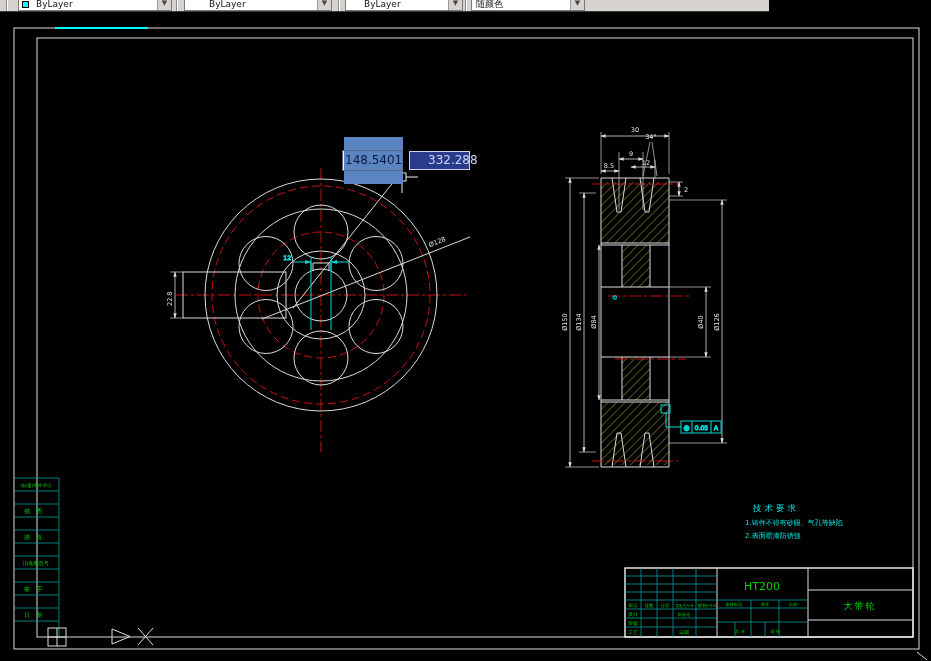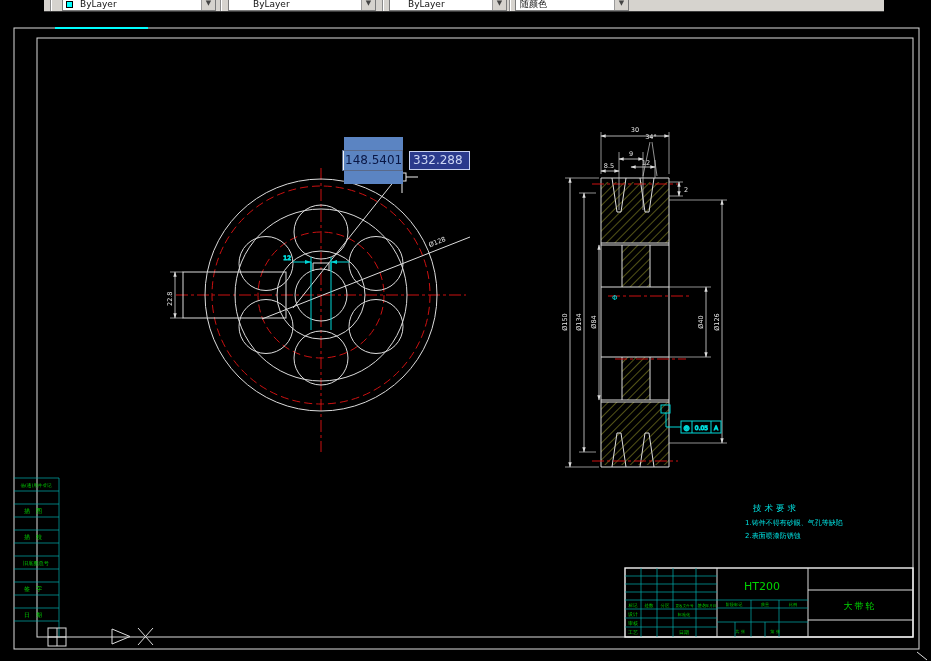--- a/index.html
+++ b/index.html
@@ -1,43 +1,43 @@
 <!DOCTYPE html>
 <html><head>
 <meta charset="utf-8">
 <style>
   * { margin:0; padding:0; box-sizing:border-box; }
   html,body { width:931px; height:661px; background:#000; overflow:hidden;
               font-family:"DejaVu Sans", "Liberation Sans", sans-serif; }
   #stage { position:relative; width:931px; height:661px; background:#000; }
 
   
-  .toolbar { position:absolute; top:0; left:0; width:840px; height:12px;
-             background:#d6d3ce; border-bottom:1px solid #3c3c3c; overflow:hidden; z-index:5;margin-left:44px; }
+  .toolbar { position:absolute; top:0; left:0; width:769px; height:12px;
+             background:#d6d3ce; border-bottom:1px solid #3c3c3c; overflow:hidden; z-index:5; }
   .combo { position:absolute; top:-6px; height:17px; background:#fff;
            border:1px solid #7a7a7a; display:flex; align-items:flex-end; }
   .combo .swatch { width:7px; height:7px; background:#00ffff; border:1px solid #000;
                    margin:0 3px 2px 3px; }
   .combo .ctext { font-size:9px; color:#111; line-height:10px; padding:0 0 1px 4px;
                   flex:1; white-space:nowrap; overflow:hidden; }
   .combo .drop { width:14px; height:15px; background:#d6d3ce; border-left:1px solid #9a9a9a;
                  font-size:7px; color:#444; text-align:center; line-height:16px; }
   .tsep { position:absolute; top:0; width:2px; height:12px;
           border-left:1px solid #8a8a8a; border-right:1px solid #ffffff; }
 
   
   .dyn1 { position:absolute; left:343px; top:151px; width:59px; height:19px;
           background:#e8eef8; border:1px solid #f2f2f2; outline:1px solid #5a6a8a;
           display:flex; align-items:center; z-index:4; }
   .dyn1 .hl { background:#5b84c2; color:#0a1745; font-size:12px; line-height:15px;
               padding:16px 1px; white-space:nowrap; }
   .dyn1 .caret { width:2px; height:13px; background:#3c567e; margin-left:1px; }
   .dyn2 { position:absolute; left:409px; top:151px; width:61px; height:19px;
           background:#2a3a8c; border:1px solid #c8d2f2; color:#ccd6f4;
-          font-size:12px; line-height:17px; padding-left:3px; z-index:4; white-space:nowrap; }
+          font-size:12px; line-height:17px; padding-left:18px; z-index:4; white-space:nowrap; }
 
   svg { position:absolute; left:0; top:0; z-index:1; }
   svg text { font-family:"DejaVu Sans", "Liberation Sans", sans-serif; }
   .w  { stroke:#dcdcdc; stroke-width:1; fill:none; }
   .w2 { stroke:#f2f2f2; stroke-width:1.4; fill:none; }
   .red { stroke:#cc1111; stroke-width:1; fill:none; stroke-dasharray:12 3 3 3; }
   .redc { stroke:#cc1111; stroke-width:1; fill:none; stroke-dasharray:8 4; }
   .cy { stroke:#00d8d8; stroke-width:1; fill:none; }
   .tbc { stroke:#00b0b0; stroke-width:0.7; fill:none; }
   .dimt { fill:#e8e8e8; font-size:6.5px; }

